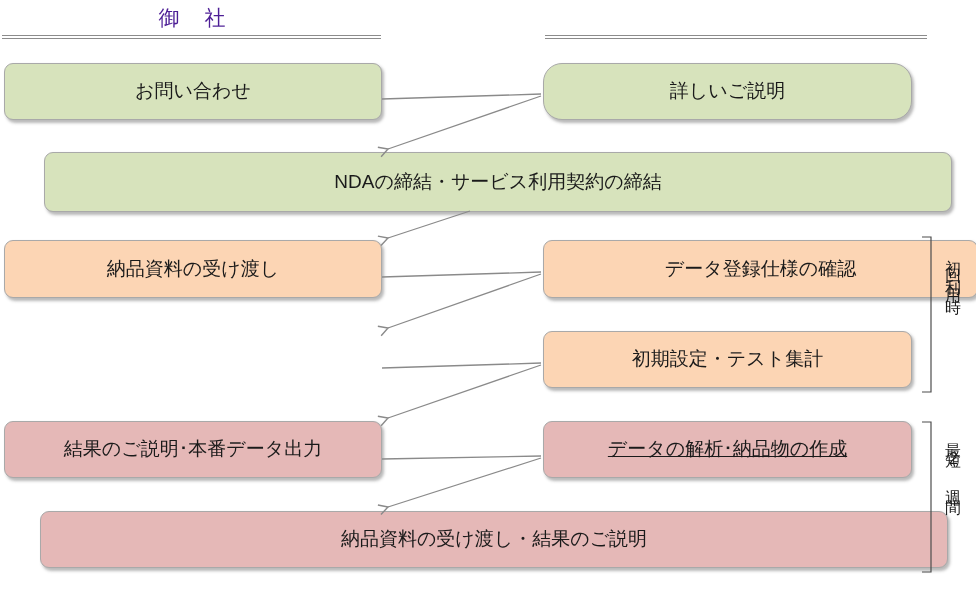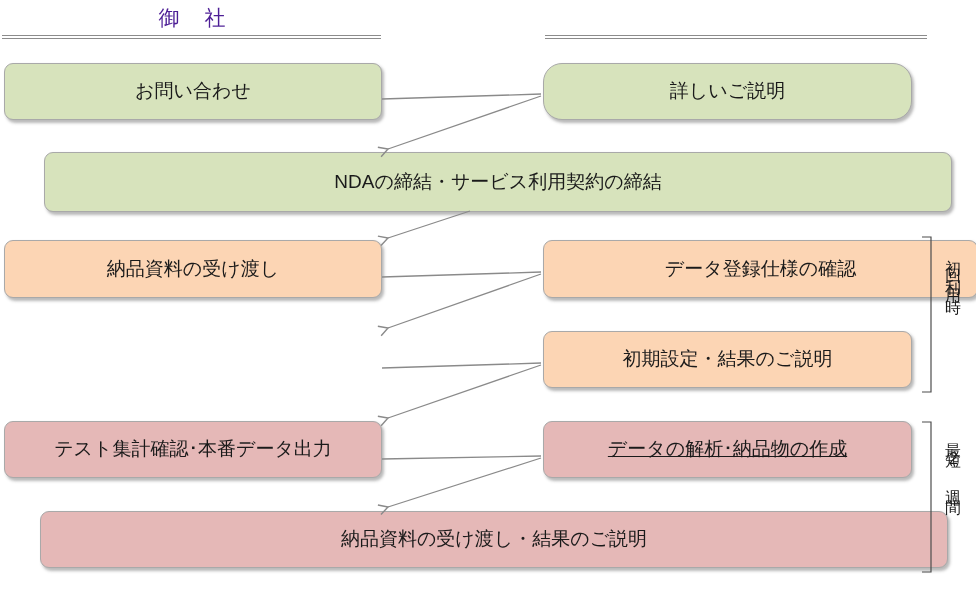--- a/index.html
+++ b/index.html
@@ -50,24 +50,24 @@
   <div class="box" style="left: 4px; top: 152px; width: 908px; height: 60px; background: rgb(215, 227, 188); margin-left: 40px;">
     <span>NDAの締結・サービス利用契約の締結</span>
   </div>
   <div class="box" style="left: 4px; top: 240px; width: 378px; height: 58px; background: rgb(252, 213, 180);">
     <span>納品資料の受け渡し</span>
   </div>
   <div class="box" style="left: 543px; top: 240px; width: 435px; height: 58px; background: rgb(252, 213, 180);">
     <span>データ登録仕様の確認</span>
   </div>
   <div class="box" style="left: 543px; top: 331px; width: 369px; height: 57px; background: rgb(252, 213, 180);">
-    <span>初期設定・結果のご説明</span>
+    <span>初期設定・テスト集計</span>
   </div>
   <div class="box" style="left: 4px; top: 421px; width: 378px; height: 57px; background: rgb(229, 184, 183);">
-    <span>テスト集計確認･本番データ出力</span>
+    <span>結果のご説明･本番データ出力</span>
   </div>
   <div class="box" style="left: 543px; top: 421px; width: 369px; height: 57px; background: rgb(229, 184, 183); text-decoration: underline;">
     <span>データの解析･納品物の作成</span>
   </div>
   <div class="box" style="left: 4px; top: 511px; width: 908px; height: 57px; background: rgb(229, 184, 183); margin-left: 36px;">
     <span>納品資料の受け渡し・結果のご説明</span>
   </div>
 
   <svg class="overlay" viewBox="0 0 976 597" xmlns="http://www.w3.org/2000/svg">
     <defs>

